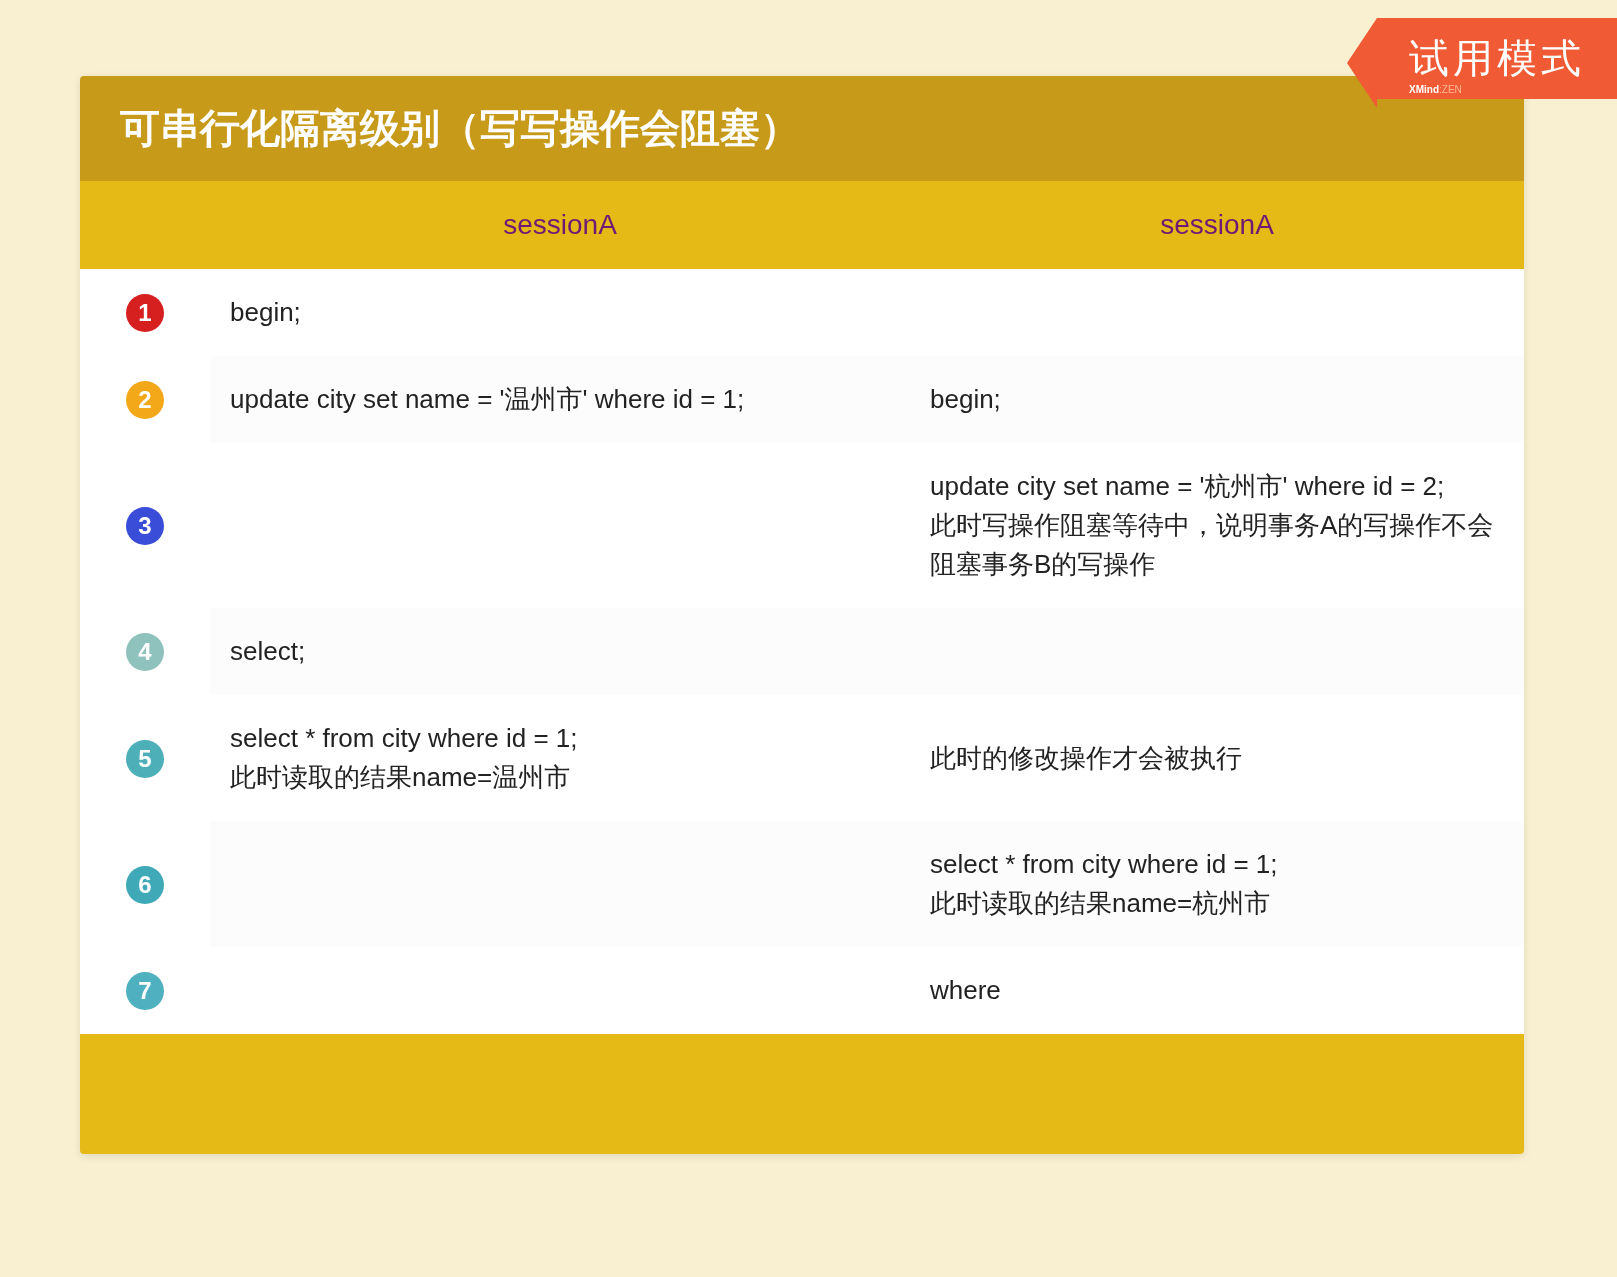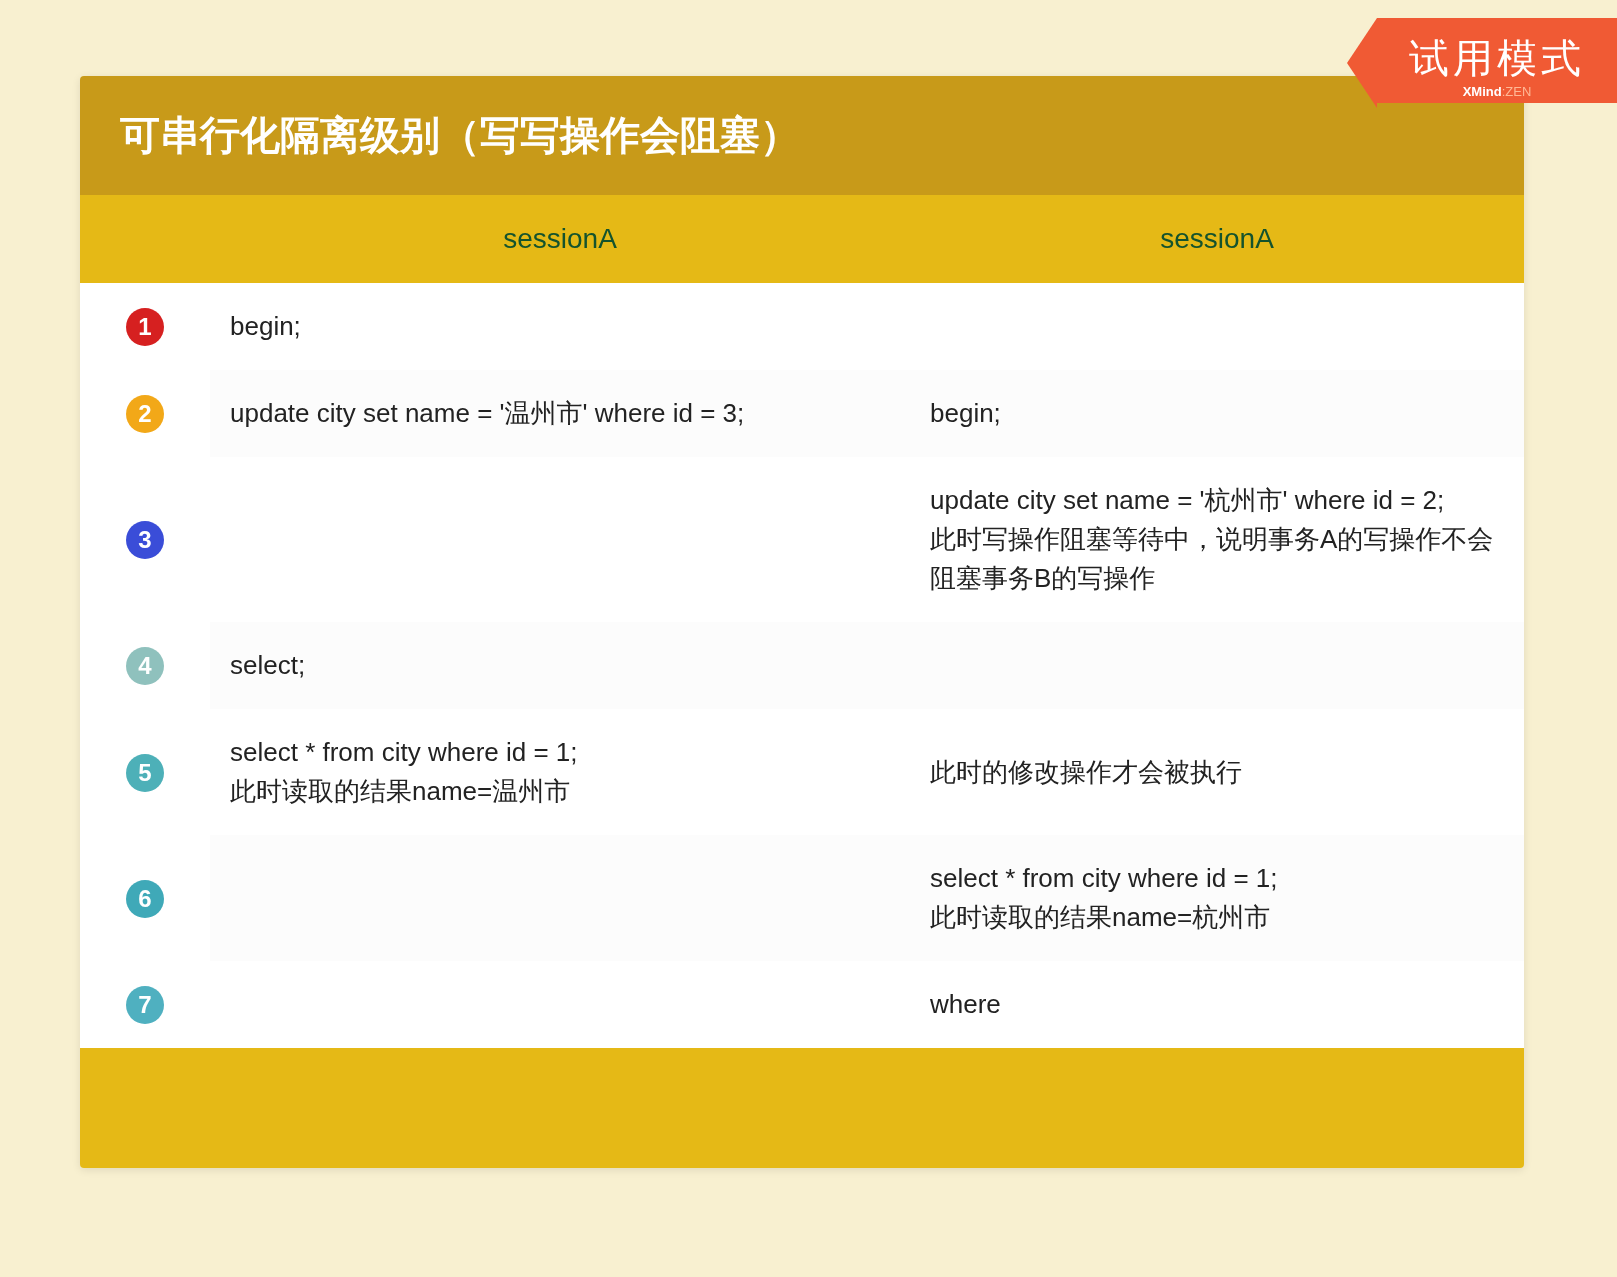--- a/index.html
+++ b/index.html
@@ -38,55 +38,55 @@
     }
     .badge-title {
       color: #fff;
       font-size: 40px;
       font-weight: 500;
       letter-spacing: 4px;
       line-height: 1.2;
     }
     .badge-sub {
       color: #ffb896;
-      font-size: 13px;
-      text-align: center;
+      font-size: 10px;
+      text-align: left;
       margin-top: 2px;
     }
     .badge-sub-x {
       color: #fff;
       font-weight: 600;
     }
     .card {
       position: absolute;
       left: 80px;
       top: 76px;
       width: 1444px;
       box-shadow: 0 2px 8px rgba(0,0,0,0.1);
       border-radius: 4px;
       overflow: hidden;
     }
     .title-bar {
       background: #c89a19;
-      padding: 32px 40px;
+      padding: 25px 40px;
     }
     .title-bar-text {
       color: #fff;
       font-size: 40px;
       font-weight: 600;
     }
     .table {
       width: 100%;
       border-collapse: collapse;
     }
     .table-header {
       background: #e5b916;
     }
     .table-header td {
-      color: #14532d;
+      color: #701a75;
       font-size: 28px;
       text-align: center;
       padding: 28px 20px;
     }
     .th-num {
       width: 130px;
     }
     .th-a {
       width: 700px;
     }
@@ -155,21 +155,21 @@
       </tr>
     </thead>
     <tbody class="table-body">
     <tr>
           <td class="num-cell"><span class="num-badge c1">1</span></td>
           <td style="white-space: pre-line;">begin;</td>
           <td style="white-space: pre-line;"></td>
         </tr>
         <tr>
           <td class="num-cell"><span class="num-badge c2">2</span></td>
-          <td style="white-space: pre-line;">update city set name = '温州市' where id = 3;</td>
+          <td style="white-space: pre-line;">update city set name = '温州市' where id = 1;</td>
           <td style="white-space: pre-line;">begin;</td>
         </tr>
         <tr>
           <td class="num-cell"><span class="num-badge c3">3</span></td>
           <td style="white-space: pre-line;"></td>
           <td style="white-space: pre-line;">update city set name = '杭州市' where id = 2;
 此时写操作阻塞等待中，说明事务A的写操作不会阻塞事务B的写操作</td>
         </tr>
         <tr>
           <td class="num-cell"><span class="num-badge c4">4</span></td>

